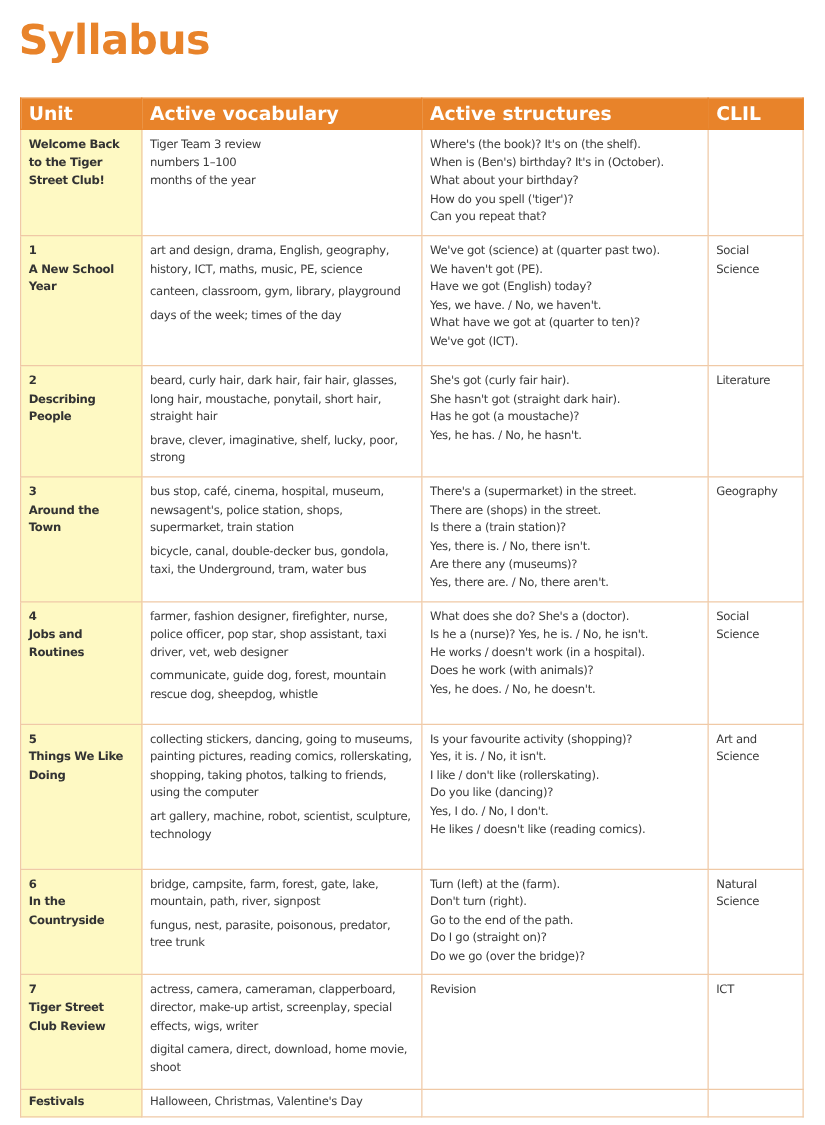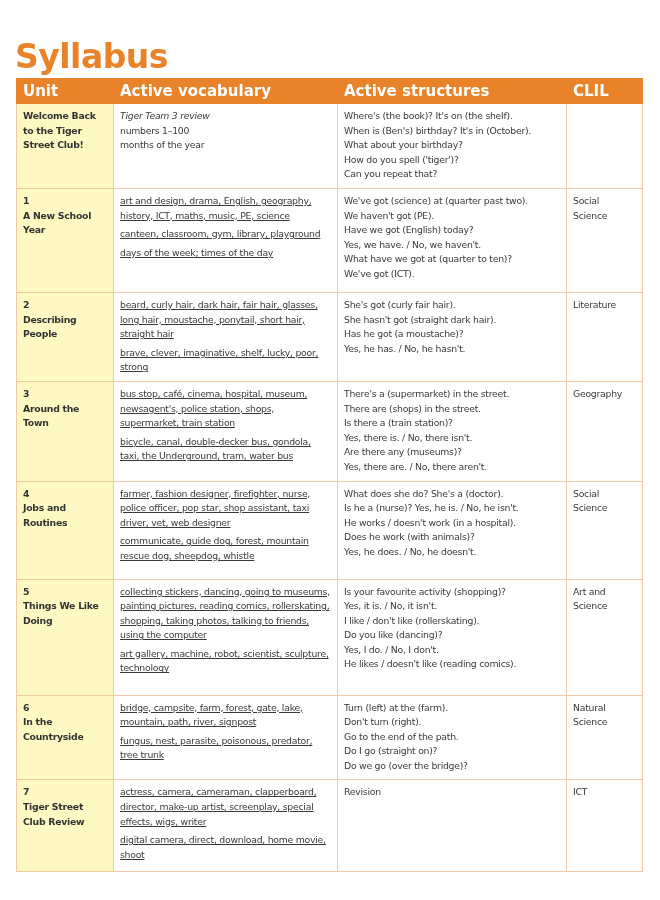--- a/index.html
+++ b/index.html
@@ -1,37 +1,37 @@
 <!DOCTYPE html>
 <html><head>
 <meta charset="utf-8">
 <style>
   html, body { margin: 0; padding: 0; background: #ffffff; }
   body { width: 660px; height: 900px; position: relative; overflow: hidden;
          font-family: "DejaVu Sans", sans-serif; color: #3a3a3a; }
-  .title { position: absolute; left: 15px; top: 37px; margin: 0;
+  .title { position: absolute; left: 15px; top: 12px; margin: 0;
            font-family: "DejaVu Sans", sans-serif; font-weight: bold;
            font-size: 33px; color: #e8832a; letter-spacing: -0.5px; line-height: 40px; }
   table.syl { position: absolute; left: 16px; top: 78px; width: 626px;
               border-collapse: collapse; table-layout: fixed; }
   table.syl col.c1 { width: 97px; }
   table.syl col.c2 { width: 224px; }
   table.syl col.c3 { width: 229px; }
   table.syl col.c4 { width: 76px; }
   table.syl th { background: #e8832a; color: #fff; text-align: left; font-size: 15px;
                  font-weight: bold; padding: 3px 6px 3px 6px; height: 16px; border: 1px solid #e8832a; }
   table.syl td { border: 1px solid #f0c9a6; vertical-align: top; padding: 5px 6px 6px 6px;
                  font-size: 9.3px; line-height: 14.6px; letter-spacing: -0.25px; }
   td.unit { background: #fef9c3; font-weight: bold; color: #333; }
   .unum { display: inline-block; width: 11px; vertical-align: top; }
   .uname { display: inline-block; width: 76px; vertical-align: top; }
-  .group { margin: 0; text-decoration: underline; }
+  .group { margin: 0; }
   .group + .group { margin-top: 4px; }
   .line { display: block; }
-  .italic { font-style: italic; }
+  .italic { }
 </style>
 </head>
 <body>
 
 <h1 class="title">Syllabus</h1>
 
 <table class="syl">
   <colgroup>
       <col class="c1">
       <col class="c2">
@@ -192,14 +192,24 @@
           </div>
           <div class="group">
             <span class="line">digital camera, direct, download, home movie, shoot</span>
           </div>
         </td>
         <td>
           <span class="line">Revision</span>
         </td>
         <td>ICT</td>
       </tr>
+      <tr style="height: 20px;">
+        <td class="unit" style="padding-top: 3px; padding-bottom: 3px;"><span class="">Festivals</span></td>
+        <td style="padding-top: 3px; padding-bottom: 3px;">
+          <div class="group">
+            <span class="line">Halloween, Christmas, Valentine's Day</span>
+          </div>
+        </td>
+        <td></td>
+        <td></td>
+      </tr>
     </tbody>
 </table>
 
 </body></html>

